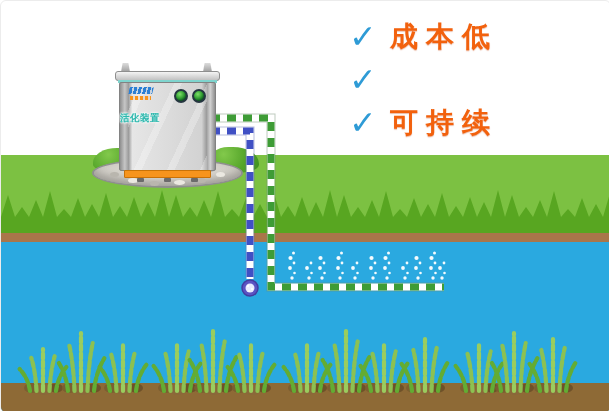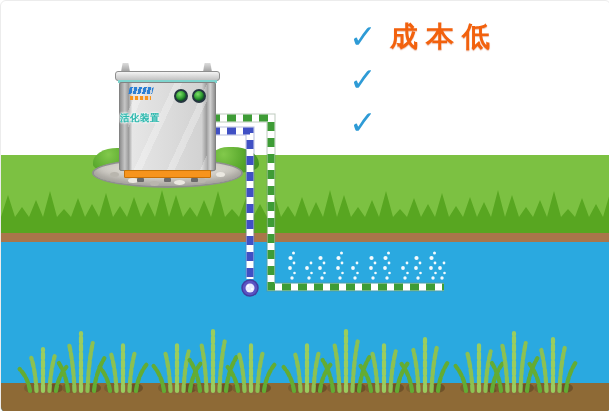--- a/index.html
+++ b/index.html
@@ -335,16 +335,17 @@
   <div class="checklist">
     <div class="check-row" style="position:relative;">
       <span class="check-icon">✓</span>
       <span class="check-label">成本低</span>
     </div>
     <div class="check-row" style="position:relative;">
       <span class="check-icon">✓</span>
     </div>
     <div class="check-row" style="position:relative;">
       <span class="check-icon">✓</span>
+      <span class="check-label">可持续</span>
     </div>
   </div>
 
 </div>
 
 </body></html>

